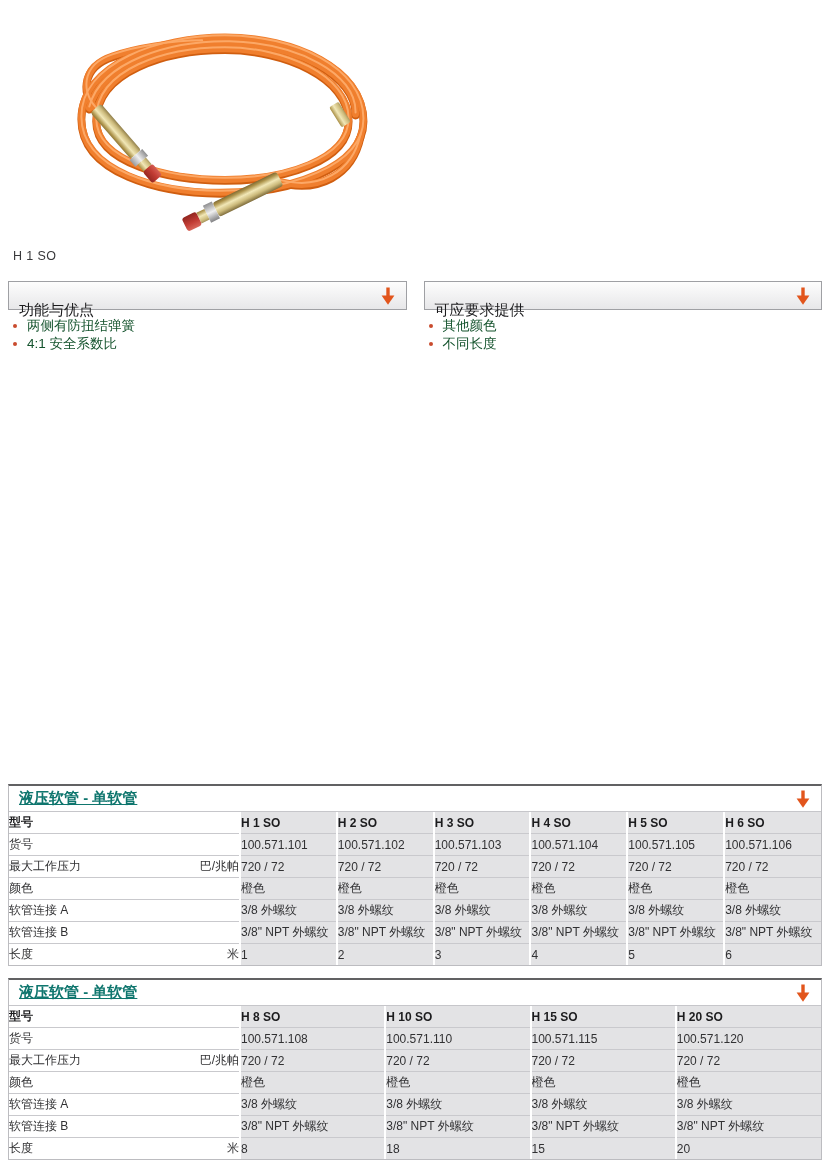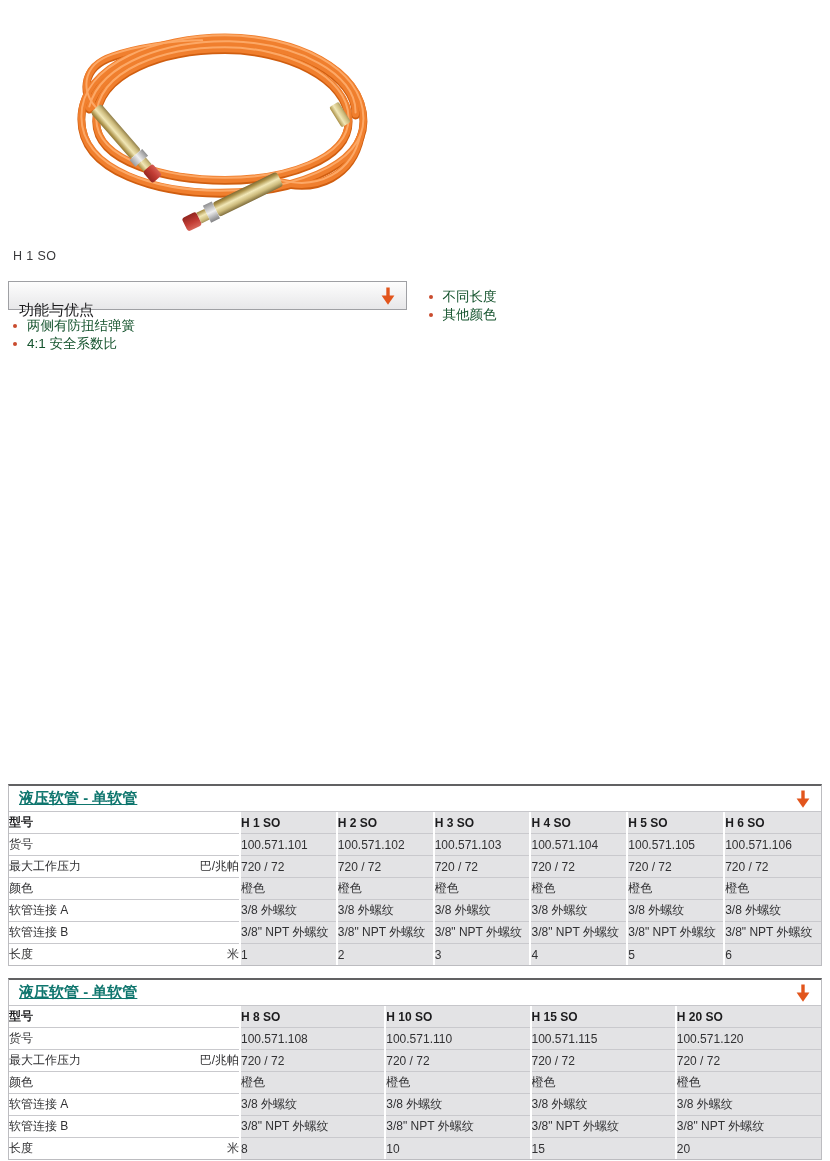--- a/index.html
+++ b/index.html
@@ -143,23 +143,30 @@
           <polygon points="3.6,9.5 16.4,9.5 10,18.8" fill="#e2551c"></polygon>
         </svg>
       </div>
       <ul class="bullets">
         <li>两侧有防扭结弹簧</li>
         <li>4:1 安全系数比</li>
       </ul>
     </div>
 
     <div class="feature-box">
+      <div class="feature-box-header">
+        <span class="feature-title">可应要求提供</span>
+        <svg class="arrow-icon" width="20" height="20" viewBox="0 0 20 20">
+          <path d="M10 1.5 L10 10.5" stroke="#e2551c" stroke-width="3.4" fill="none"></path>
+          <polygon points="3.6,9.5 16.4,9.5 10,18.8" fill="#e2551c"></polygon>
+        </svg>
+      </div>
       <ul class="bullets">
+        <li>其他颜色</li>
         <li>不同长度</li>
-        <li>其他颜色</li>
       </ul>
     </div>
 
   </div>
 
   <section class="spec-table first">
     <div class="spec-title-bar">
       <span class="spec-title">液压软管 - 单软管</span>
       <svg class="arrow-icon" width="20" height="20" viewBox="0 0 20 20">
         <path d="M10 1.5 L10 10.5" stroke="#e2551c" stroke-width="3.4" fill="none"></path>
@@ -283,21 +290,21 @@
           <tr>
             <td class="label-cell"><span>软管连接 B</span></td>
             <td class="value-cell">3/8" NPT 外螺纹</td>
             <td class="value-cell">3/8" NPT 外螺纹</td>
             <td class="value-cell">3/8" NPT 外螺纹</td>
             <td class="value-cell">3/8" NPT 外螺纹</td>
           </tr>
           <tr>
             <td class="label-cell"><span>长度</span><span class="unit">米</span></td>
             <td class="value-cell">8</td>
-            <td class="value-cell">10</td>
+            <td class="value-cell">18</td>
             <td class="value-cell">15</td>
             <td class="value-cell">20</td>
           </tr>
         </tbody>
       </table>
   </section>
 
 </div>
 
 </body></html>

